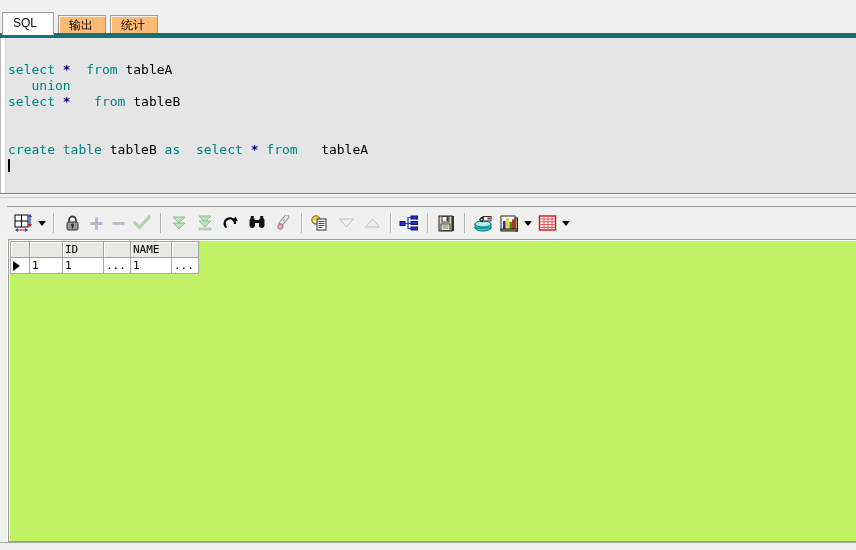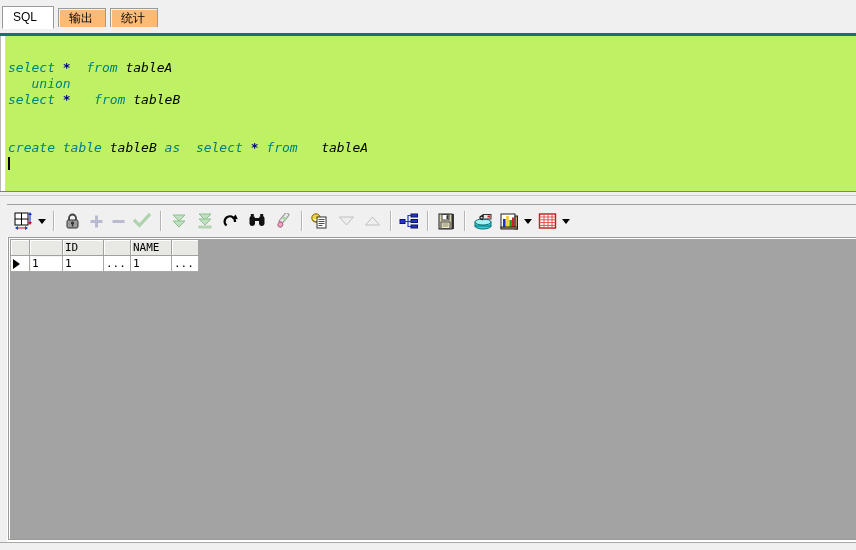--- a/index.html
+++ b/index.html
@@ -15,21 +15,21 @@
     font-size: 12px;
     color: #000;
   }
 
   
   .tabstrip {
     position: relative;
     height: 34px;
     background: #f0f0f0;
     display: flex;
-    align-items: center;
+    align-items: flex-end;
     padding-left: 2px;
   }
   .tab {
     height: 18px;
     line-height: 18px;
     padding: 0 12px 0 10px;
     margin-right: 4px;
     font-size: 12px;
     font-family: "Liberation Sans", sans-serif;
     background: #fdba74;
@@ -52,25 +52,24 @@
     z-index: 3;
     margin-bottom: -1px;
     padding: 0 16px 0 10px;
   }
   .tab-cjk { font-family: "DejaVu Sans", sans-serif; font-size: 12px; }
 
   
   .editor-wrap {
     position: relative;
     height: 155px;
-    background: #bef264;
-    border-top: 3px solid #0f766e;
+    background: #e5e5e5;
+    border-top: 5px solid #0f766e;
     margin-top: -1px;
     overflow: hidden;
-    font-style: italic;
   }
   .editor-gutter {
     position: absolute;
     left: 0; top: 0; bottom: 0;
     width: 4px;
     border-left: 1px solid #b8b8b4;
     border-right: 1px solid #d8d8d4;
     background: #ffffff;
   }
   .editor {
@@ -155,21 +154,21 @@
     margin: 0 0 0 8px;
     height: 301px;
     background: #ffffff;
     border: 1px solid #9a9a96;
     border-right: none;
     box-shadow: inset 1px 1px 0 #ffffff;
   }
   .results-inner {
     position: absolute;
     left: 1px; top: 1px; right: 0; bottom: 0;
-    background: #a3a3a3;
+    background: #bef264;
   }
   table.grid {
     border-collapse: collapse;
     font-family: "DejaVu Sans Mono", monospace;
     font-size: 11px;
     table-layout: fixed;
   }
   table.grid th, table.grid td {
     border: 1px solid #a8a8a4;
     padding: 0 2px;

